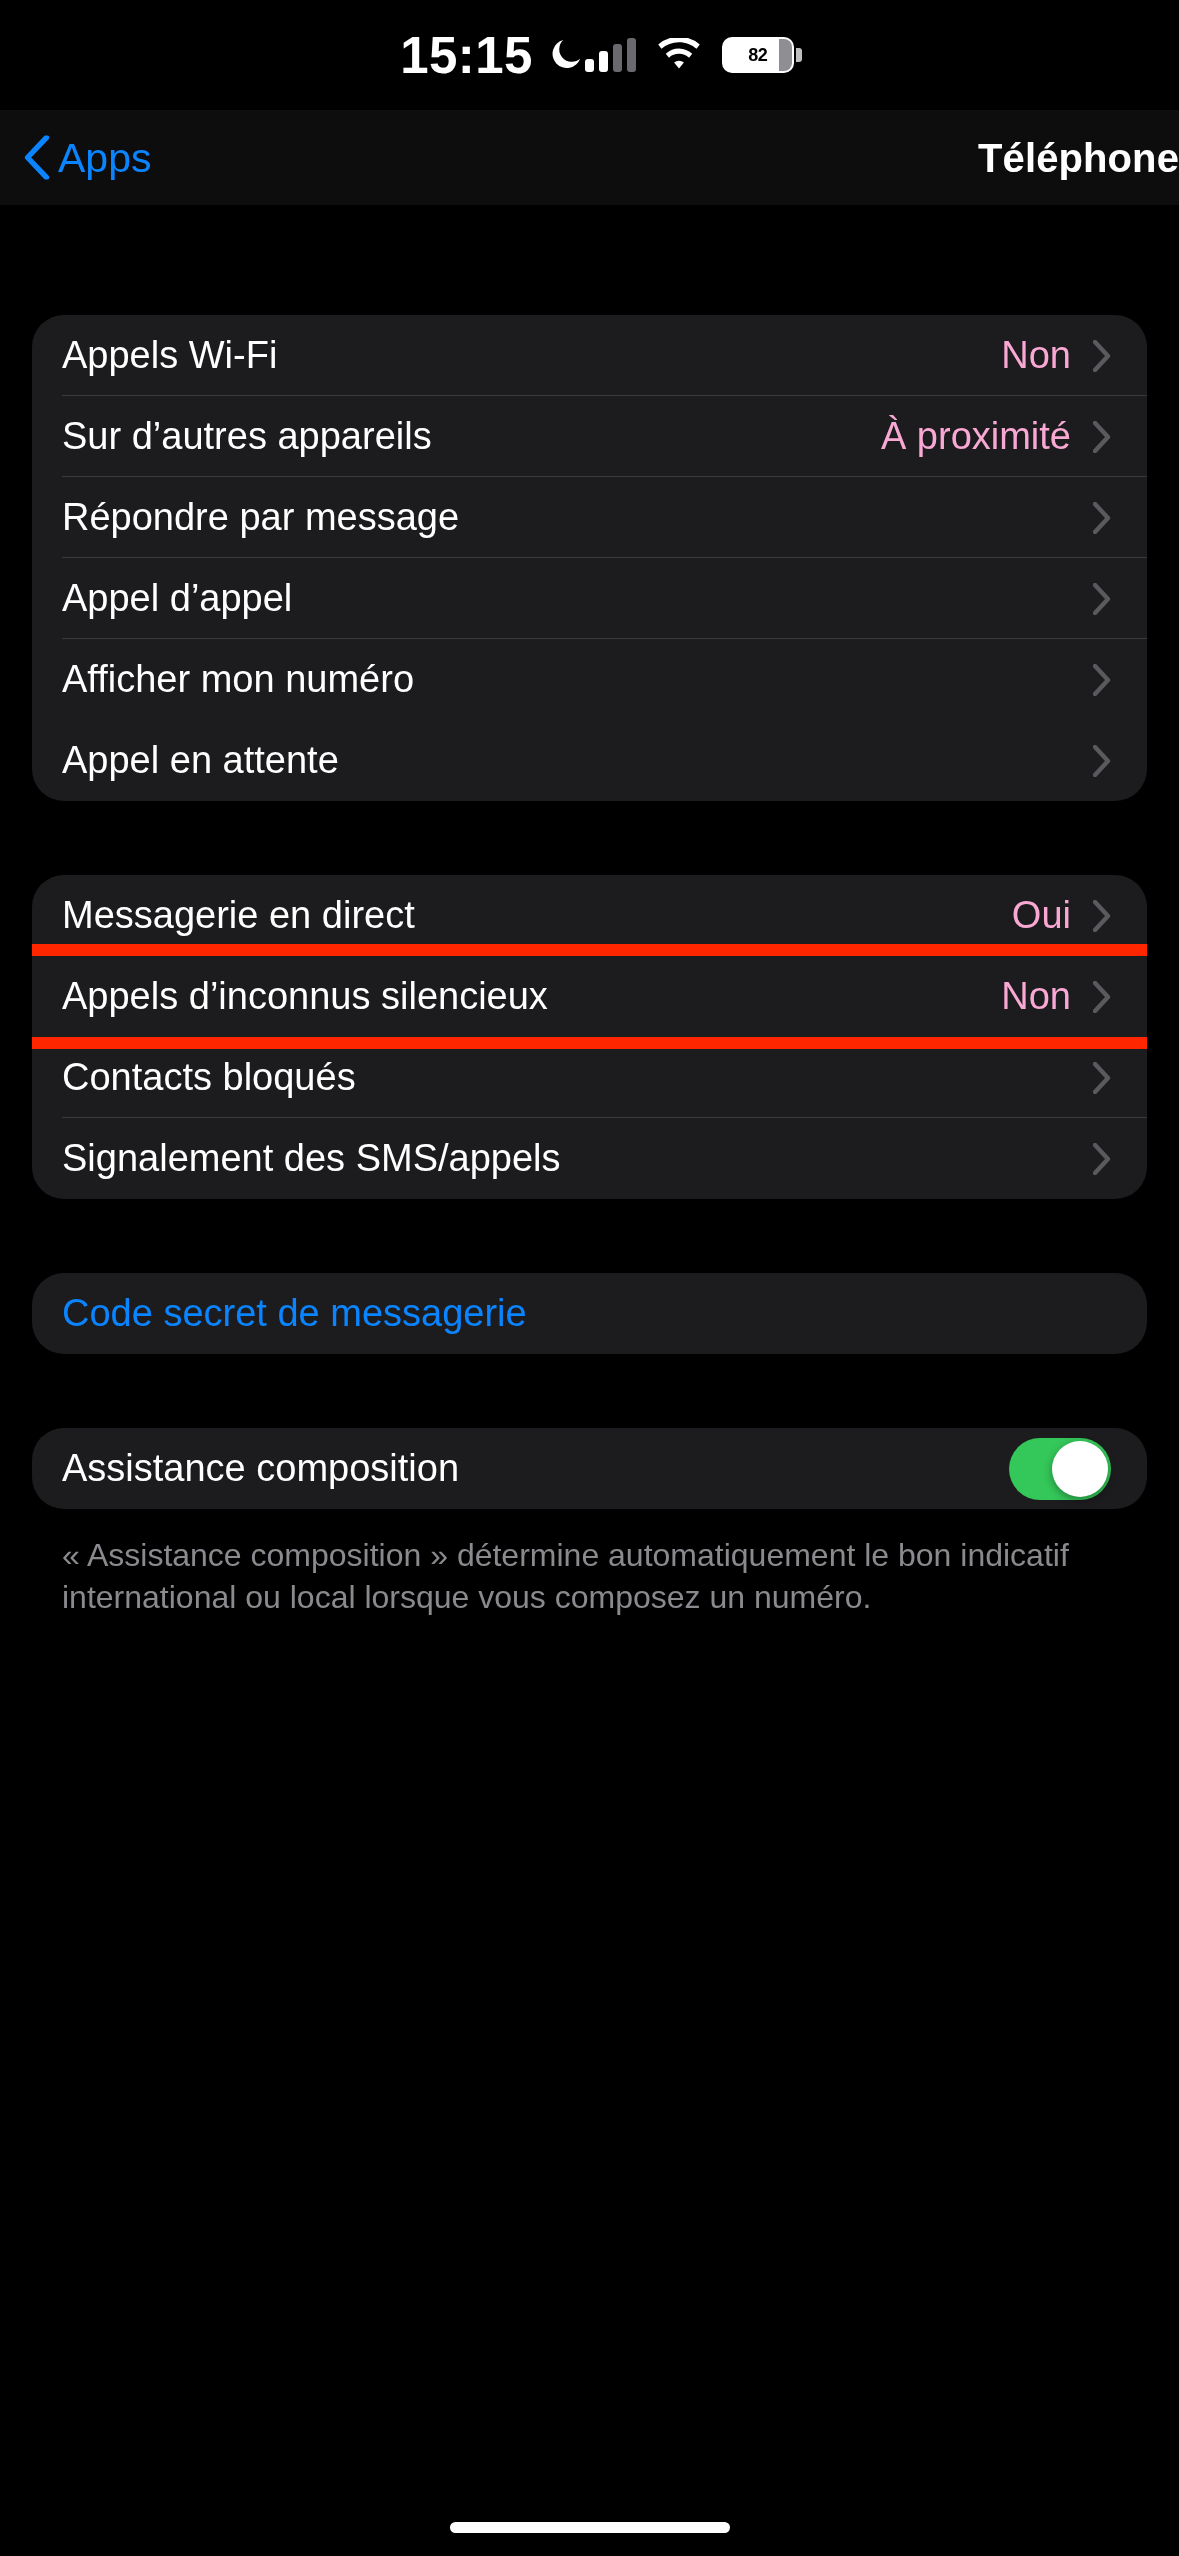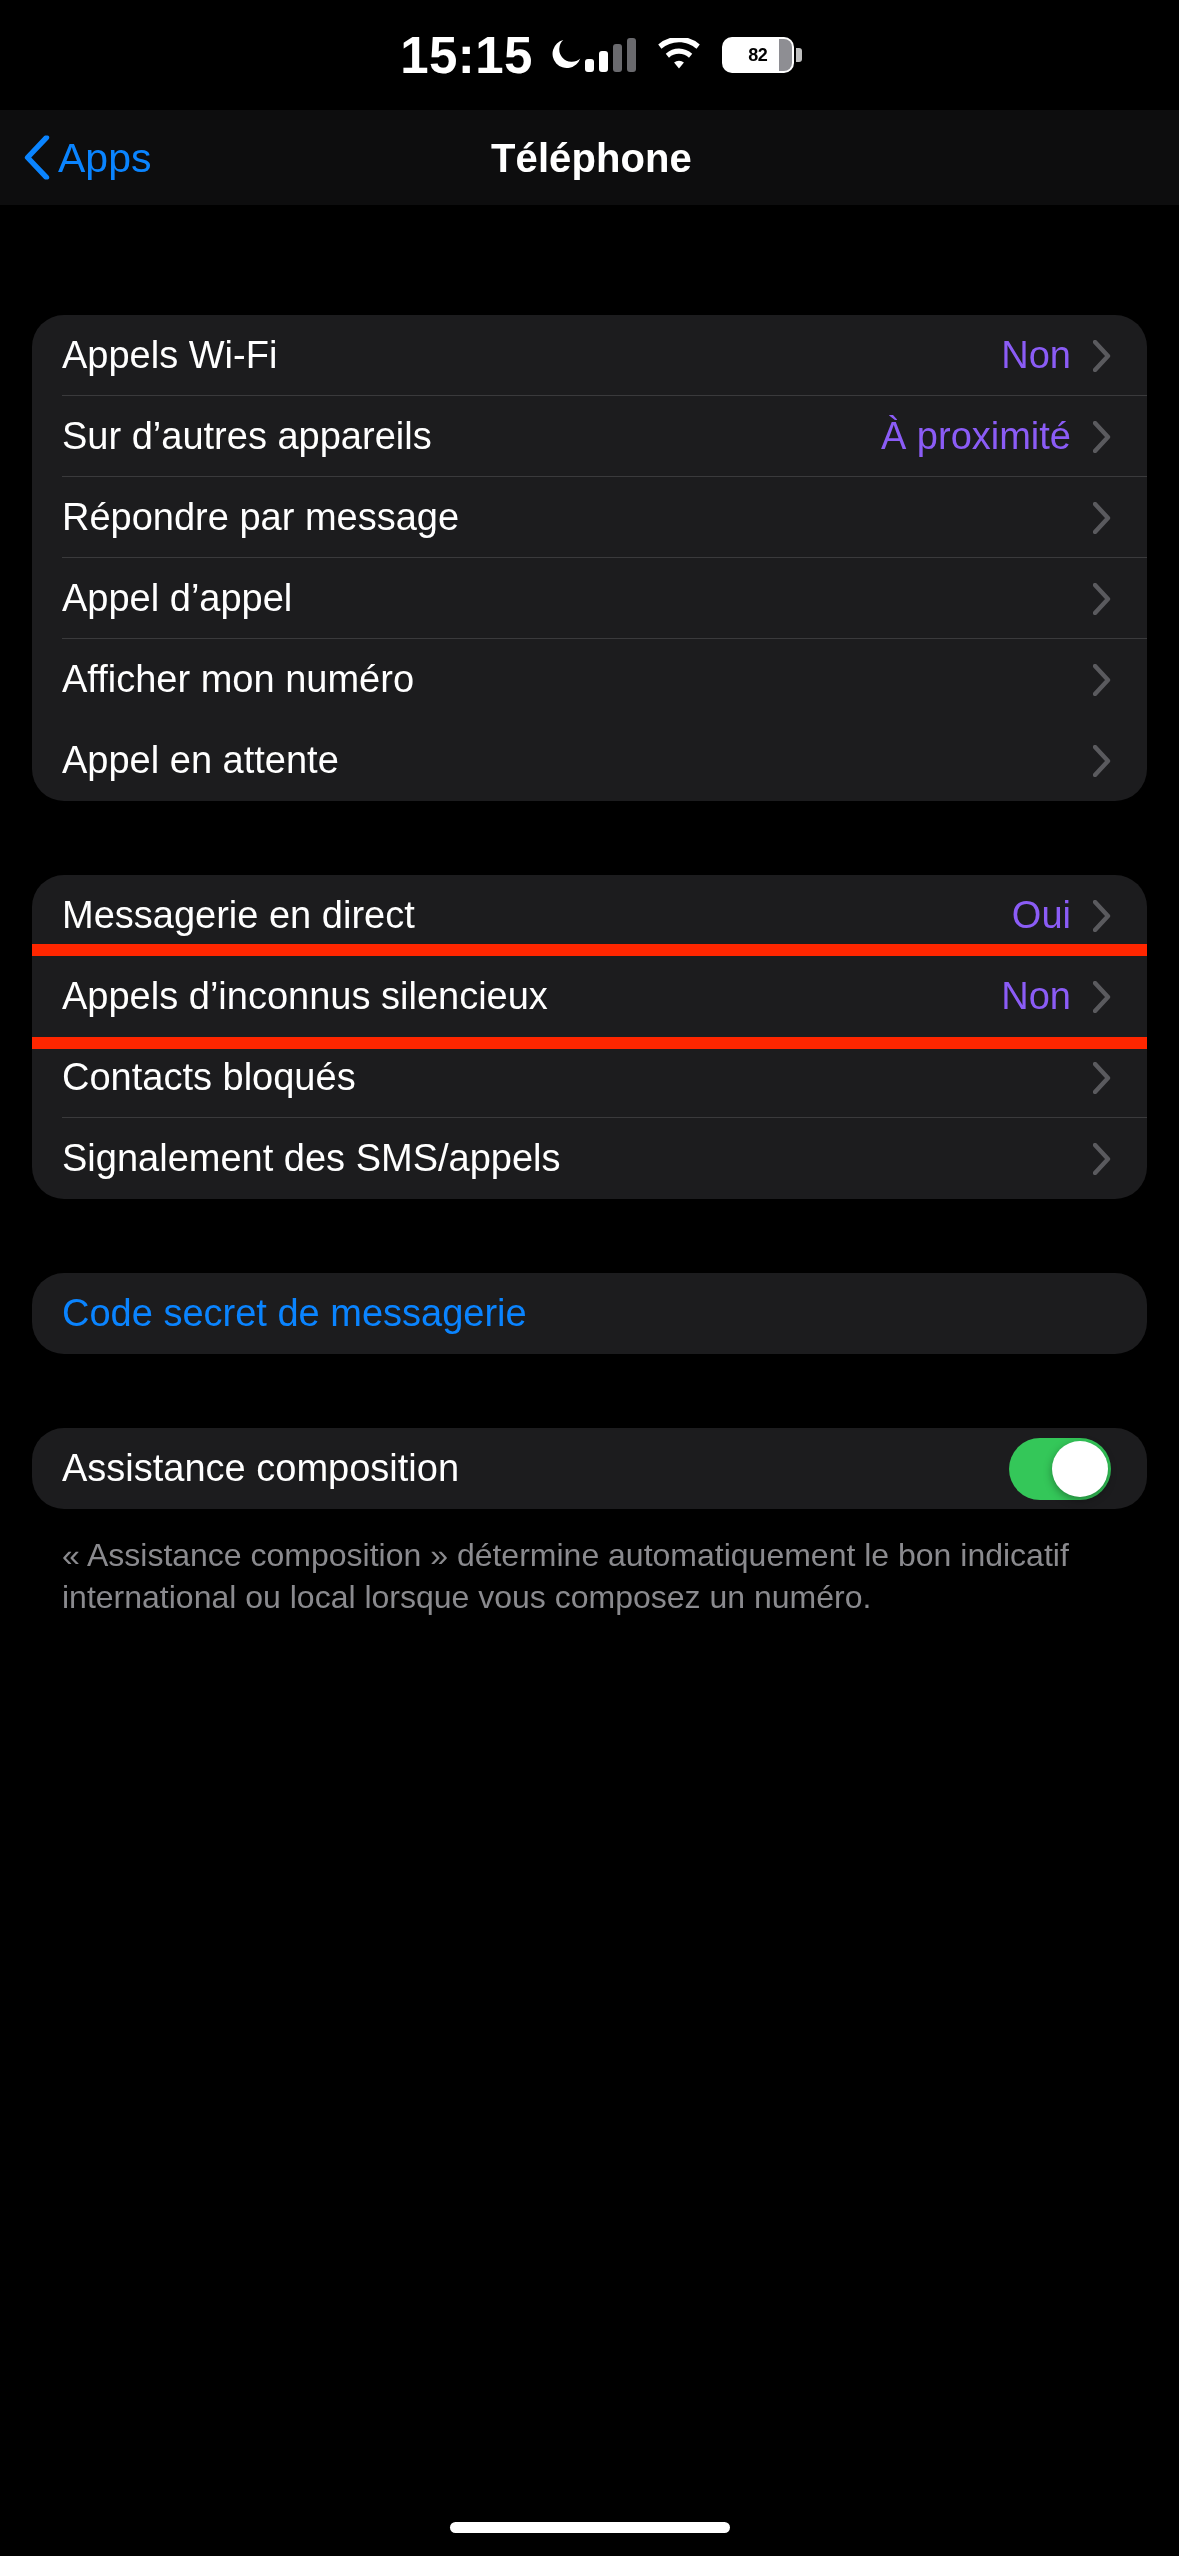--- a/index.html
+++ b/index.html
@@ -50,21 +50,21 @@
     background:#0d0d0e;
   }
   .nav-back {
     position:absolute; left:24px; top:50%; transform:translateY(-50%);
     display:flex; align-items:center; gap:8px;
     color:#0A84FF; font-size:41px; font-weight:400; cursor:pointer;
   }
   .chev-back { width:26px; height:44px; display:block; }
   .nav-title {
     position:absolute; left:4px; right:0; top:50%; transform:translateY(-50%);
-    text-align:center; color:#fff; font-size:40px; font-weight:700;
+    text-align:right; color:#fff; font-size:40px; font-weight:700;
     letter-spacing:0.1px;
   }
 
   
   .content { position:absolute; top:205px; left:0; width:1179px; }
   .group {
     margin:0 32px; background:#1C1C1E; border-radius:32px; overflow:hidden;
   }
   .gap-lg { height:74px; }
   .gap-top { height:110px; }
@@ -72,21 +72,21 @@
   .row {
     position:relative; display:flex; align-items:center;
     height:81px; padding:0 36px 0 30px;
   }
   .row .sep {
     position:absolute; left:30px; right:0; bottom:0; height:1.5px; background:#3a3a3c;
   }
   .row:last-child .sep { display:none; }
   .row-label { color:#fff; font-size:38px; font-weight:400; flex:1; white-space:nowrap; }
   .row-label.link { color:#0A84FF; }
-  .row-value { color:#8b5cf6; font-size:38px; font-weight:400; margin-right:22px; white-space:nowrap; }
+  .row-value { color:#f9a8d4; font-size:38px; font-weight:400; margin-right:22px; white-space:nowrap; }
   .chev {
     width:18px; height:32px; display:block; flex:none;
   }
 
   
   .row.highlight {
     outline:12px solid #FF2600;
     outline-offset:0px;
     z-index:5;
   }

